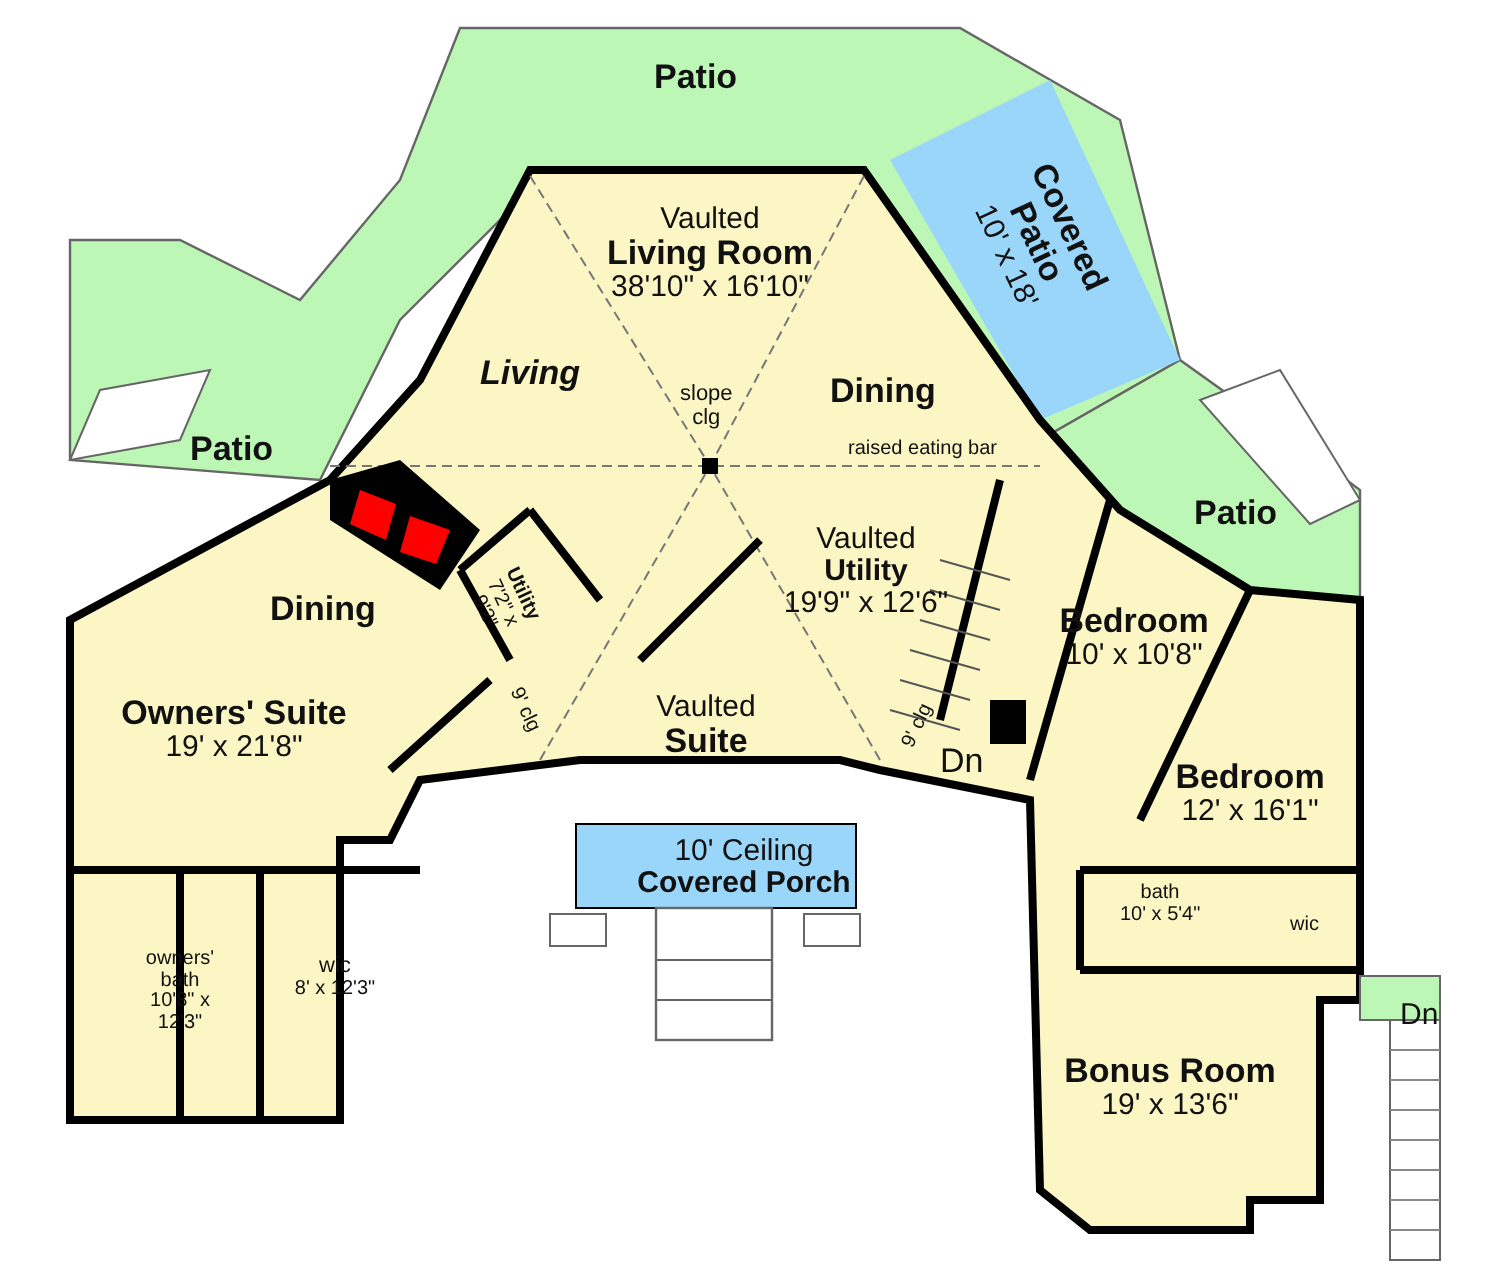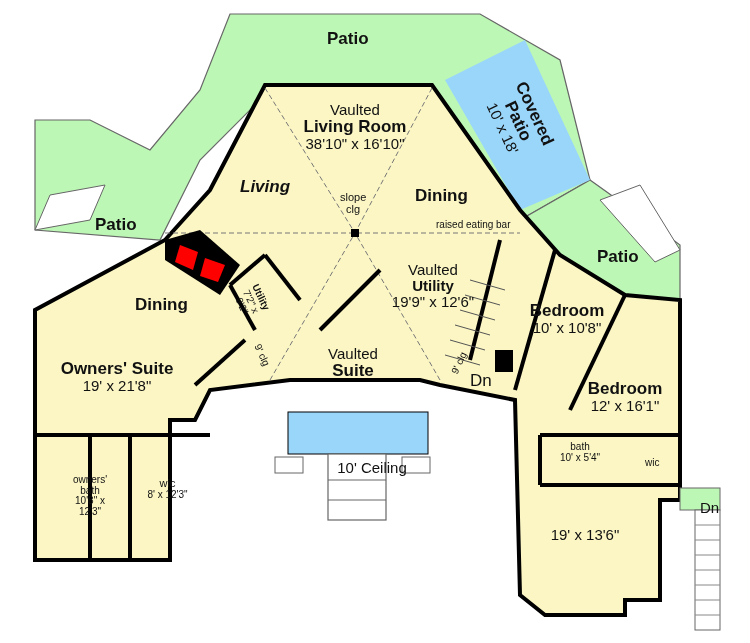--- a/index.html
+++ b/index.html
@@ -109,31 +109,31 @@
 </div>
 
 <div class="lbl b big" style="left:240px;top:178px;font-style:italic;">Living</div>
 <div class="lbl b big" style="left:415px;top:187px;">Dining</div>
 
 <div class="lbl sm" style="left:340px;top:192px;">
   <div>slope</div>
   <div>clg</div>
 </div>
 
-<div class="lbl xs" style="left:436px;top:220px;">raised eating bar</div>
+<div class="lbl xs" style="left:424px;top:220px;">raised eating bar</div>
 
 <div class="lbl" style="left:388px;top:262px;width:90px;">
   <div class="med">Vaulted</div>
   <div class="b med">Utility</div>
   <div class="med">19'9" x 12'6"</div>
 </div>
 
 <div class="lbl b big" style="left:135px;top:296px;">Dining</div>
 
-<div class="lbl" style="left:52px;top:360px;width:130px;">
+<div class="lbl" style="left:52px;top:348px;width:130px;">
   <div class="b big">Owners' Suite</div>
   <div class="med">19' x 21'8"</div>
 </div>
 
 <div class="lbl xs" style="left:237px;top:286px;transform:rotate(65deg);">
   <div class="b">Utility</div>
   <div>7'2" x</div>
   <div>9'2"</div>
 </div>
 
@@ -149,22 +149,23 @@
 <div class="lbl xs" style="left:145px;top:478px;width:45px;">
   <div class="sm">wic</div>
   <div>8' x 12'3"</div>
 </div>
 
 <div class="lbl" style="left:318px;top:346px;width:70px;">
   <div class="med">Vaulted</div>
   <div class="b big">Suite</div>
 </div>
 
-<div class="lbl" style="left:288px;top:418px;width:168px;margin-top:42px;">
+<div class="lbl" style="left:288px;top:418px;width:168px;">
   <div class="med">10' Ceiling</div>
+  <div class="b med">Covered Porch</div>
 </div>
 
 <div class="lbl xs" style="left:448px;top:358px;transform:rotate(-65deg);">9' clg</div>
 <div class="lbl big" style="left:470px;top:372px;">Dn</div>
 
 <div class="lbl" style="left:522px;top:302px;width:90px;">
   <div class="b big">Bedroom</div>
   <div class="med">10' x 10'8"</div>
 </div>
 
@@ -173,16 +174,17 @@
   <div class="med">12' x 16'1"</div>
 </div>
 
 <div class="lbl xs" style="left:560px;top:442px;width:40px;">
   <div>bath</div>
   <div>10' x 5'4"</div>
 </div>
 <div class="lbl xs" style="left:645px;top:458px;">wic</div>
 
 <div class="lbl" style="left:530px;top:527px;width:110px;">
+  <div class="b big">Bonus Room</div>
   <div class="med">19' x 13'6"</div>
 </div>
 
 <div class="lbl med" style="left:700px;top:500px;">Dn</div>
 
 </body></html>

